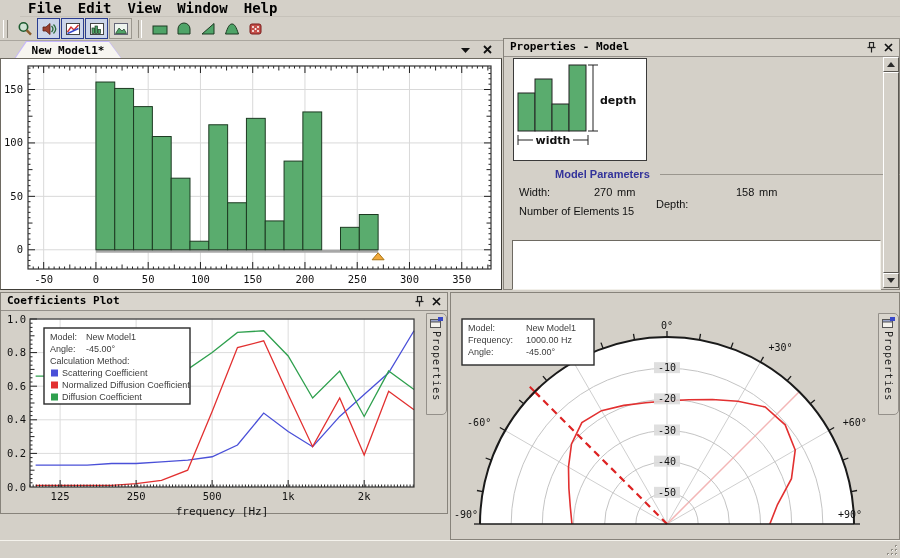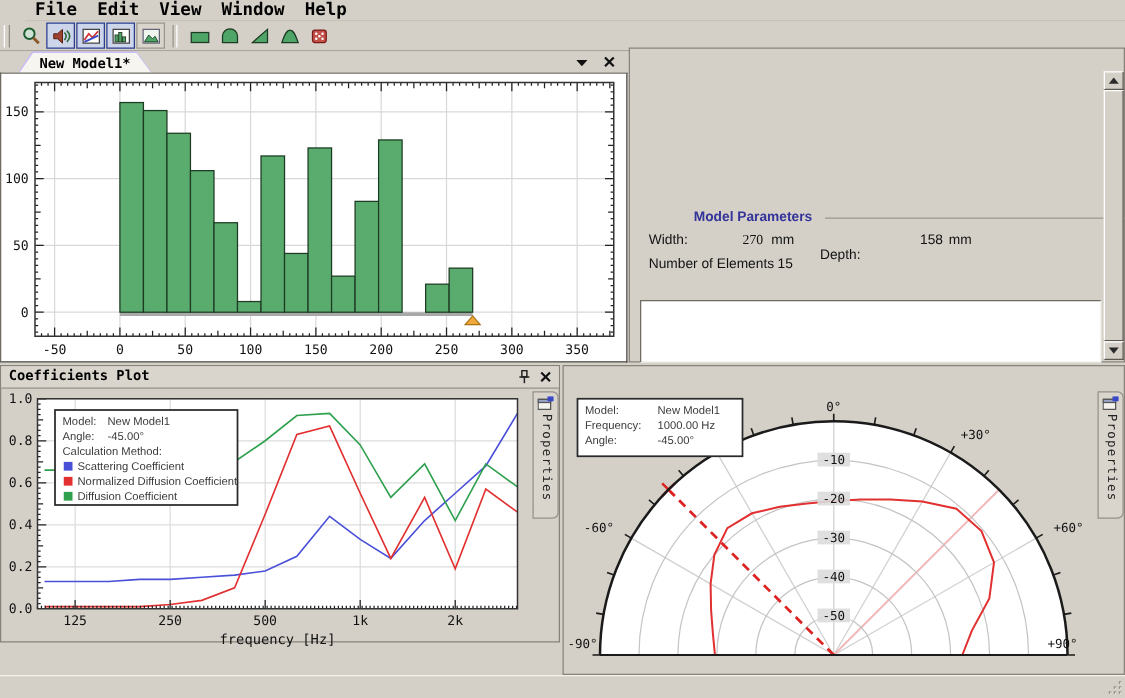--- a/index.html
+++ b/index.html
@@ -445,27 +445,61 @@
           <text x="22" y="194.26842105263157" font-family="&quot;DejaVu Sans Mono&quot;,monospace" font-size="10.5" fill="#111" text-anchor="end">0</text>
           <text x="22" y="140.84736842105264" font-family="&quot;DejaVu Sans Mono&quot;,monospace" font-size="10.5" fill="#111" text-anchor="end">50</text>
           <text x="22" y="87.42631578947368" font-family="&quot;DejaVu Sans Mono&quot;,monospace" font-size="10.5" fill="#111" text-anchor="end">100</text>
           <text x="22" y="34.005263157894746" font-family="&quot;DejaVu Sans Mono&quot;,monospace" font-size="10.5" fill="#111" text-anchor="end">150</text>
           <path d="M371.1241534988713 200.76842105263157 L383.1241534988713 200.76842105263157 L377.1241534988713 193.76842105263157 Z" fill="#f2a93b" stroke="#a87413"></path>
         </svg>
     </div>
   </div>
 
   <div class="panel" style="left:503px;top:38px;width:397px;height:252px;">
+    <div class="paneltitle">
+      <span>Properties - Model</span>
+      <div class="ptbtns">
+        <div class="ptbtn">
+          <svg width="9" height="11">
+              <rect x="2.5" y="0.5" width="4" height="5" fill="none" stroke="#222" stroke-width="1.2"></rect>
+              <line x1="0.5" y1="5.5" x2="8.5" y2="5.5" stroke="#222" stroke-width="1.2"></line>
+              <line x1="4.5" y1="5.5" x2="4.5" y2="10.5" stroke="#222" stroke-width="1.2"></line>
+            </svg>
+        </div>
+        <div class="ptbtn">
+          <svg width="9" height="9">
+              <path d="M1 1 L8 8 M8 1 L1 8" stroke="#111" stroke-width="1.7"></path>
+            </svg>
+        </div>
+      </div>
+    </div>
+    <div class="thumbbox">
+      <svg id="thumb" width="130" height="99">
+          <rect x="4" y="34" width="17" height="38" fill="#5aac6e" stroke="#222"></rect>
+          <rect x="21" y="20" width="17" height="52" fill="#5aac6e" stroke="#222"></rect>
+          <rect x="38" y="45" width="17" height="27" fill="#5aac6e" stroke="#222"></rect>
+          <rect x="55" y="6" width="17" height="66" fill="#5aac6e" stroke="#222"></rect>
+          <line x1="79" y1="6" x2="79" y2="72" stroke="#222"></line>
+          <line x1="74" y1="6" x2="84" y2="6" stroke="#222"></line>
+          <line x1="74" y1="72" x2="84" y2="72" stroke="#222"></line>
+          <text x="86" y="45" font-family="&quot;DejaVu Sans&quot;,sans-serif" font-size="11" fill="#111" font-weight="bold">depth</text>
+          <line x1="4" y1="76" x2="4" y2="86" stroke="#222"></line>
+          <line x1="74" y1="76" x2="74" y2="86" stroke="#222"></line>
+          <line x1="4" y1="81" x2="19" y2="81" stroke="#222"></line>
+          <line x1="59" y1="81" x2="74" y2="81" stroke="#222"></line>
+          <text x="39" y="85" font-family="&quot;DejaVu Sans&quot;,sans-serif" font-size="11" fill="#111" font-weight="bold" text-anchor="middle">width</text>
+        </svg>
+    </div>
     <div class="sechdr" style="top:129px;">
       <span>Model Parameters</span>
         <div class="rule"></div>
     </div>
     <div class="prow" style="top:147px;">
       <span style="left:15px;text-align:right;">Width:</span>
-      <span style="left:90px;font-family:Liberation Serif, serif;">270</span>
+      <span style="left:90px;">270</span>
       <span style="left:113px;">mm</span>
       <span style="left:152px;margin-top:12px;">Depth:</span>
       <span style="left:232px;">158</span>
       <span style="left:255px;">mm</span>
     </div>
     <div class="prow" style="top:166px;">
       <span style="left:15px;">Number of Elements</span>
       <span style="left:118px;">15</span>
     </div>
     <div class="descbox"></div>

